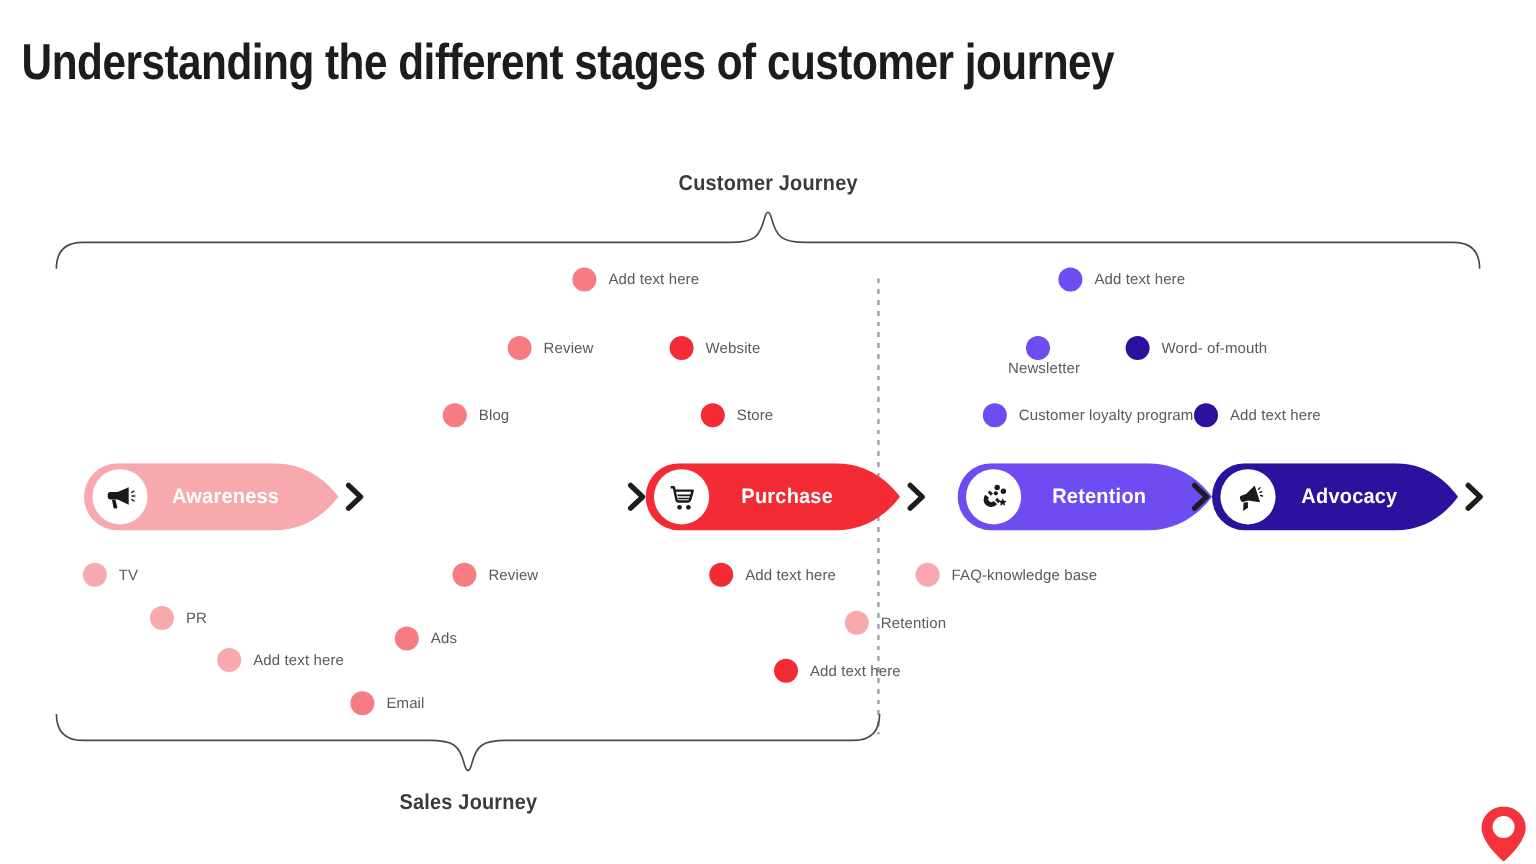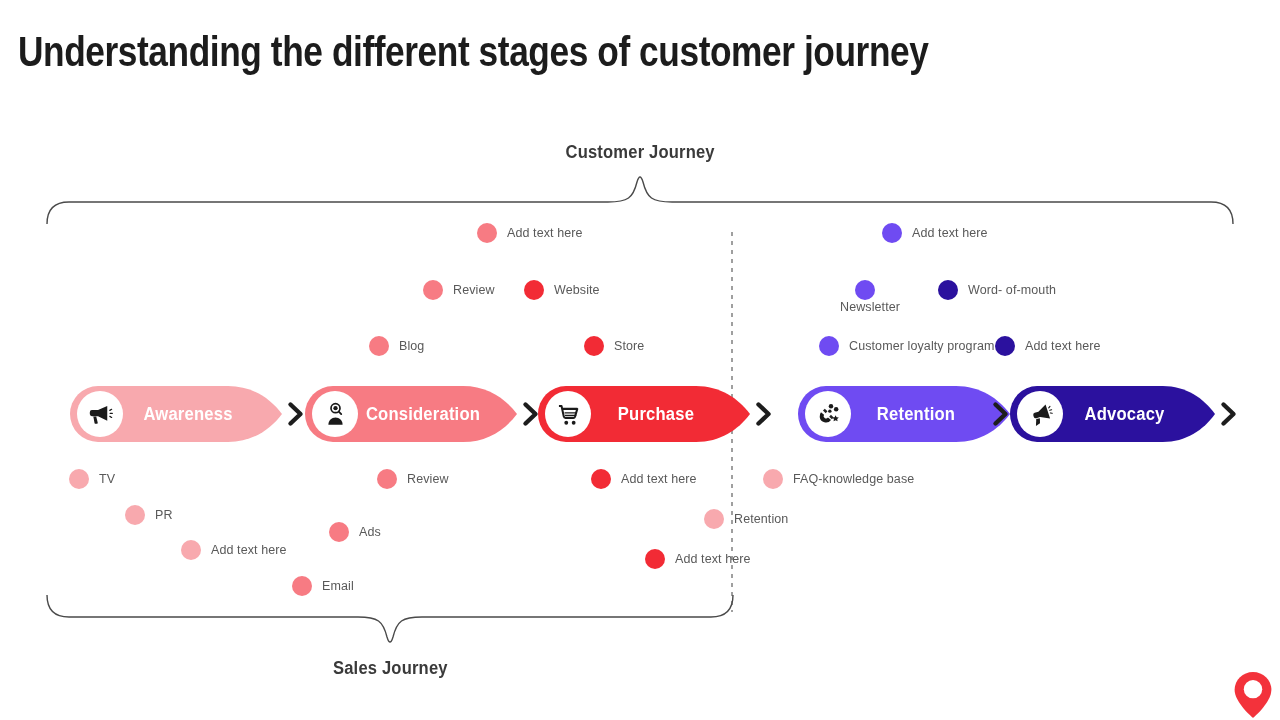--- a/index.html
+++ b/index.html
@@ -77,34 +77,20 @@
             <path fill="#1a1a1a" d="M18 4.5v13l-8.2-4H4.4A1.9 1.9 0 0 1 2.5 11.6V9.9A1.9 1.9 0 0 1 4.4 8h5.4l8.2-3.5z"></path>
             <path fill="#1a1a1a" d="M5.6 13.8h2.6l1.3 5.2a1 1 0 0 1-1 1.3h-.8a1 1 0 0 1-1-.8l-1.1-5.7z"></path>
             <path fill="none" stroke="#1a1a1a" stroke-width="1.1" stroke-linecap="round" d="M20.3 8.3l1.6-.9M20.6 11h1.9M20.3 13.7l1.6.9"></path>
           </svg>
         </span>
         <span class="pill-label">Awareness</span>
       </div>
       <span class="chev" style="left: 287px;"><svg width="17" height="26" viewBox="0 0 17 26">
           <path d="M3.5 3.5 L13.5 13 L3.5 22.5" fill="none" stroke="#1d1d1d" stroke-width="4.4" stroke-linecap="round" stroke-linejoin="round"></path>
         </svg></span>
-      <div class="pill" style="left: 305px; width: 212px;">
-        <svg class="pill-bg" viewBox="0 0 212 56" preserveAspectRatio="none">
-          <path d="M28 0 L158 0 C182 0 200 12 212 28 C200 44 182 56 158 56 L28 56 A28 28 0 0 1 28 0 Z" fill="#F77B83"></path>
-        </svg>
-        <span class="pill-circle">
-          <svg viewBox="0 0 24 24">
-            <circle cx="12" cy="6.4" r="4" fill="none" stroke="#1a1a1a" stroke-width="1.5"></circle>
-            <path d="M14.9 9.4l2.2 2.3" stroke="#1a1a1a" stroke-width="1.6" stroke-linecap="round"></path>
-            <circle cx="12" cy="6.4" r="1.9" fill="#1a1a1a"></circle>
-            <path fill="#1a1a1a" d="M5.7 21c0-3.7 2.8-6.3 6.3-6.3s6.3 2.6 6.3 6.3H5.7z"></path>
-          </svg>
-        </span>
-        <span class="pill-label">Consideration</span>
-      </div>
       <span class="chev" style="left: 522px;"><svg width="17" height="26" viewBox="0 0 17 26">
           <path d="M3.5 3.5 L13.5 13 L3.5 22.5" fill="none" stroke="#1d1d1d" stroke-width="4.4" stroke-linecap="round" stroke-linejoin="round"></path>
         </svg></span>
       <div class="pill" style="left: 538px; width: 212px;">
         <svg class="pill-bg" viewBox="0 0 212 56" preserveAspectRatio="none">
           <path d="M28 0 L158 0 C182 0 200 12 212 28 C200 44 182 56 158 56 L28 56 A28 28 0 0 1 28 0 Z" fill="#F22B35"></path>
         </svg>
         <span class="pill-circle">
           <svg viewBox="0 0 24 24">
             <path fill="none" stroke="#1a1a1a" stroke-width="1.8" stroke-linejoin="round" d="M3.5 4.5h2.3l2 9.2a1.6 1.6 0 0 0 1.6 1.3h6.9a1.6 1.6 0 0 0 1.5-1.1l2-6.9H6.4"></path>
@@ -161,21 +147,21 @@
 
   <div id="dots-above">
       <div class="dot-item" style="left: 477px; top: 223px;">
         <span class="dot" style="background:#F77B83"></span>
         <span class="dot-label">Add text here</span>
       </div>
       <div class="dot-item" style="left: 423px; top: 280px;">
         <span class="dot" style="background:#F77B83"></span>
         <span class="dot-label">Review</span>
       </div>
-      <div class="dot-item" style="left: 524px; top: 280px;">
+      <div class="dot-item" style="left: 558px; top: 280px;">
         <span class="dot" style="background:#F22B35"></span>
         <span class="dot-label">Website</span>
       </div>
       <div class="dot-item" style="left: 369px; top: 336px;">
         <span class="dot" style="background:#F77B83"></span>
         <span class="dot-label">Blog</span>
       </div>
       <div class="dot-item" style="left: 584px; top: 336px;">
         <span class="dot" style="background:#F22B35"></span>
         <span class="dot-label">Store</span>

